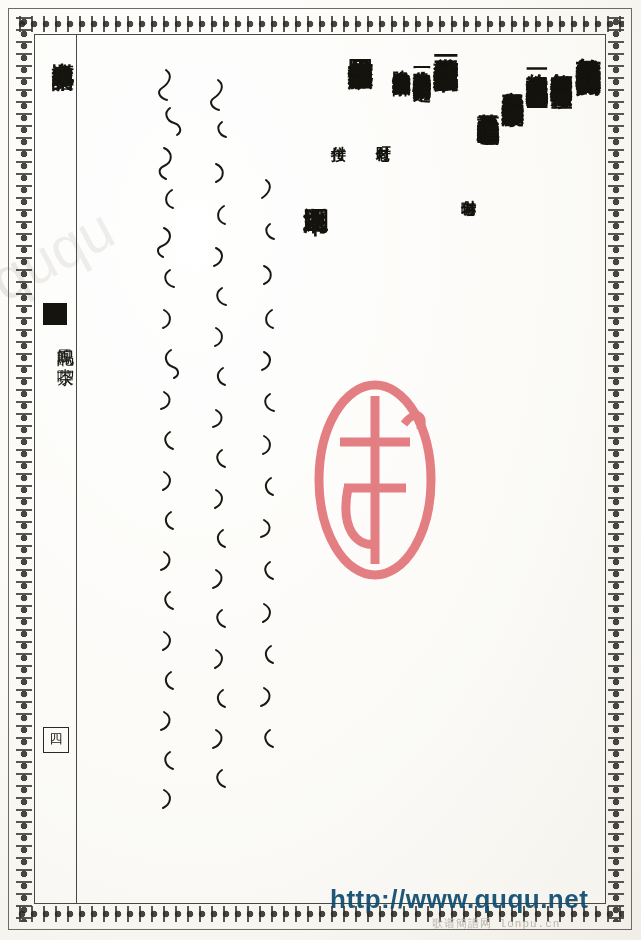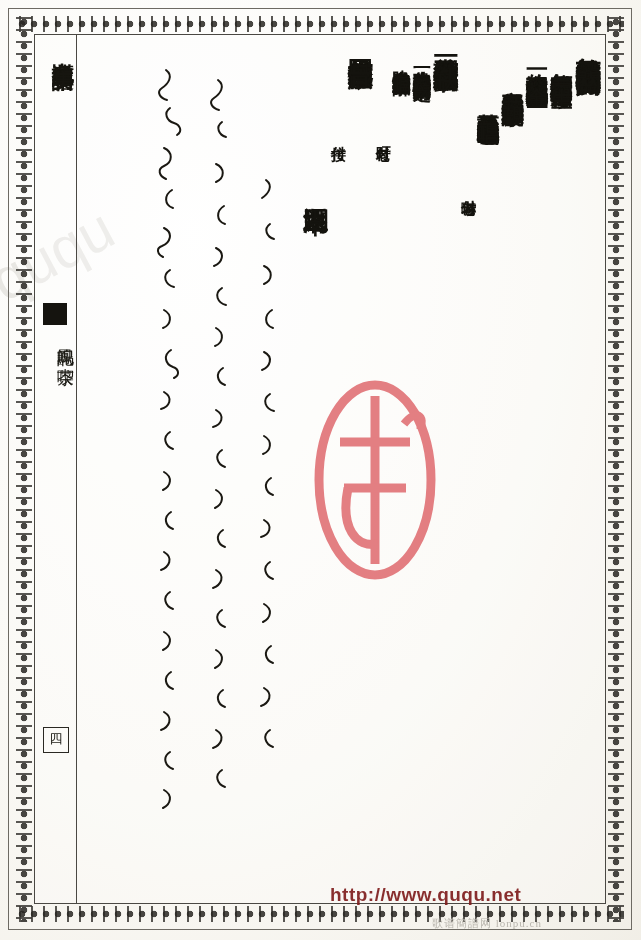--- a/index.html
+++ b/index.html
@@ -207,35 +207,35 @@
     width: 150px; height: 225px;
     opacity: 0.62;
     pointer-events: none;
   }
 
   
   .wm-url {
     position: absolute;
     left: 330px;
     top: 884px;
-    color: #7f1d1d;
-    font-size: 19px;
+    color: #0c4a6e;
+    font-size: 26px;
     font-weight: 700;
     font-family: "Liberation Sans", sans-serif;
     letter-spacing: 0.5px;
     opacity: 0.92;
     text-align: right;
   }
   .wm-sub {
     position: absolute;
     left: 432px;
     top: 916px;
     color: #b9b6ae;
     font-size: 11px;
-    font-family: Liberation Serif, serif;
+    font-family: Liberation Mono, monospace;
     letter-spacing: 1px;
   }
   .wm-ghost {
     position: absolute;
     left: 120px; top: 120px;
     width: 400px; height: 700px;
     color: rgba(180,176,168,0.28);
     font-size: 58px;
     font-family: "Liberation Sans", sans-serif;
     transform: rotate(-28deg);

